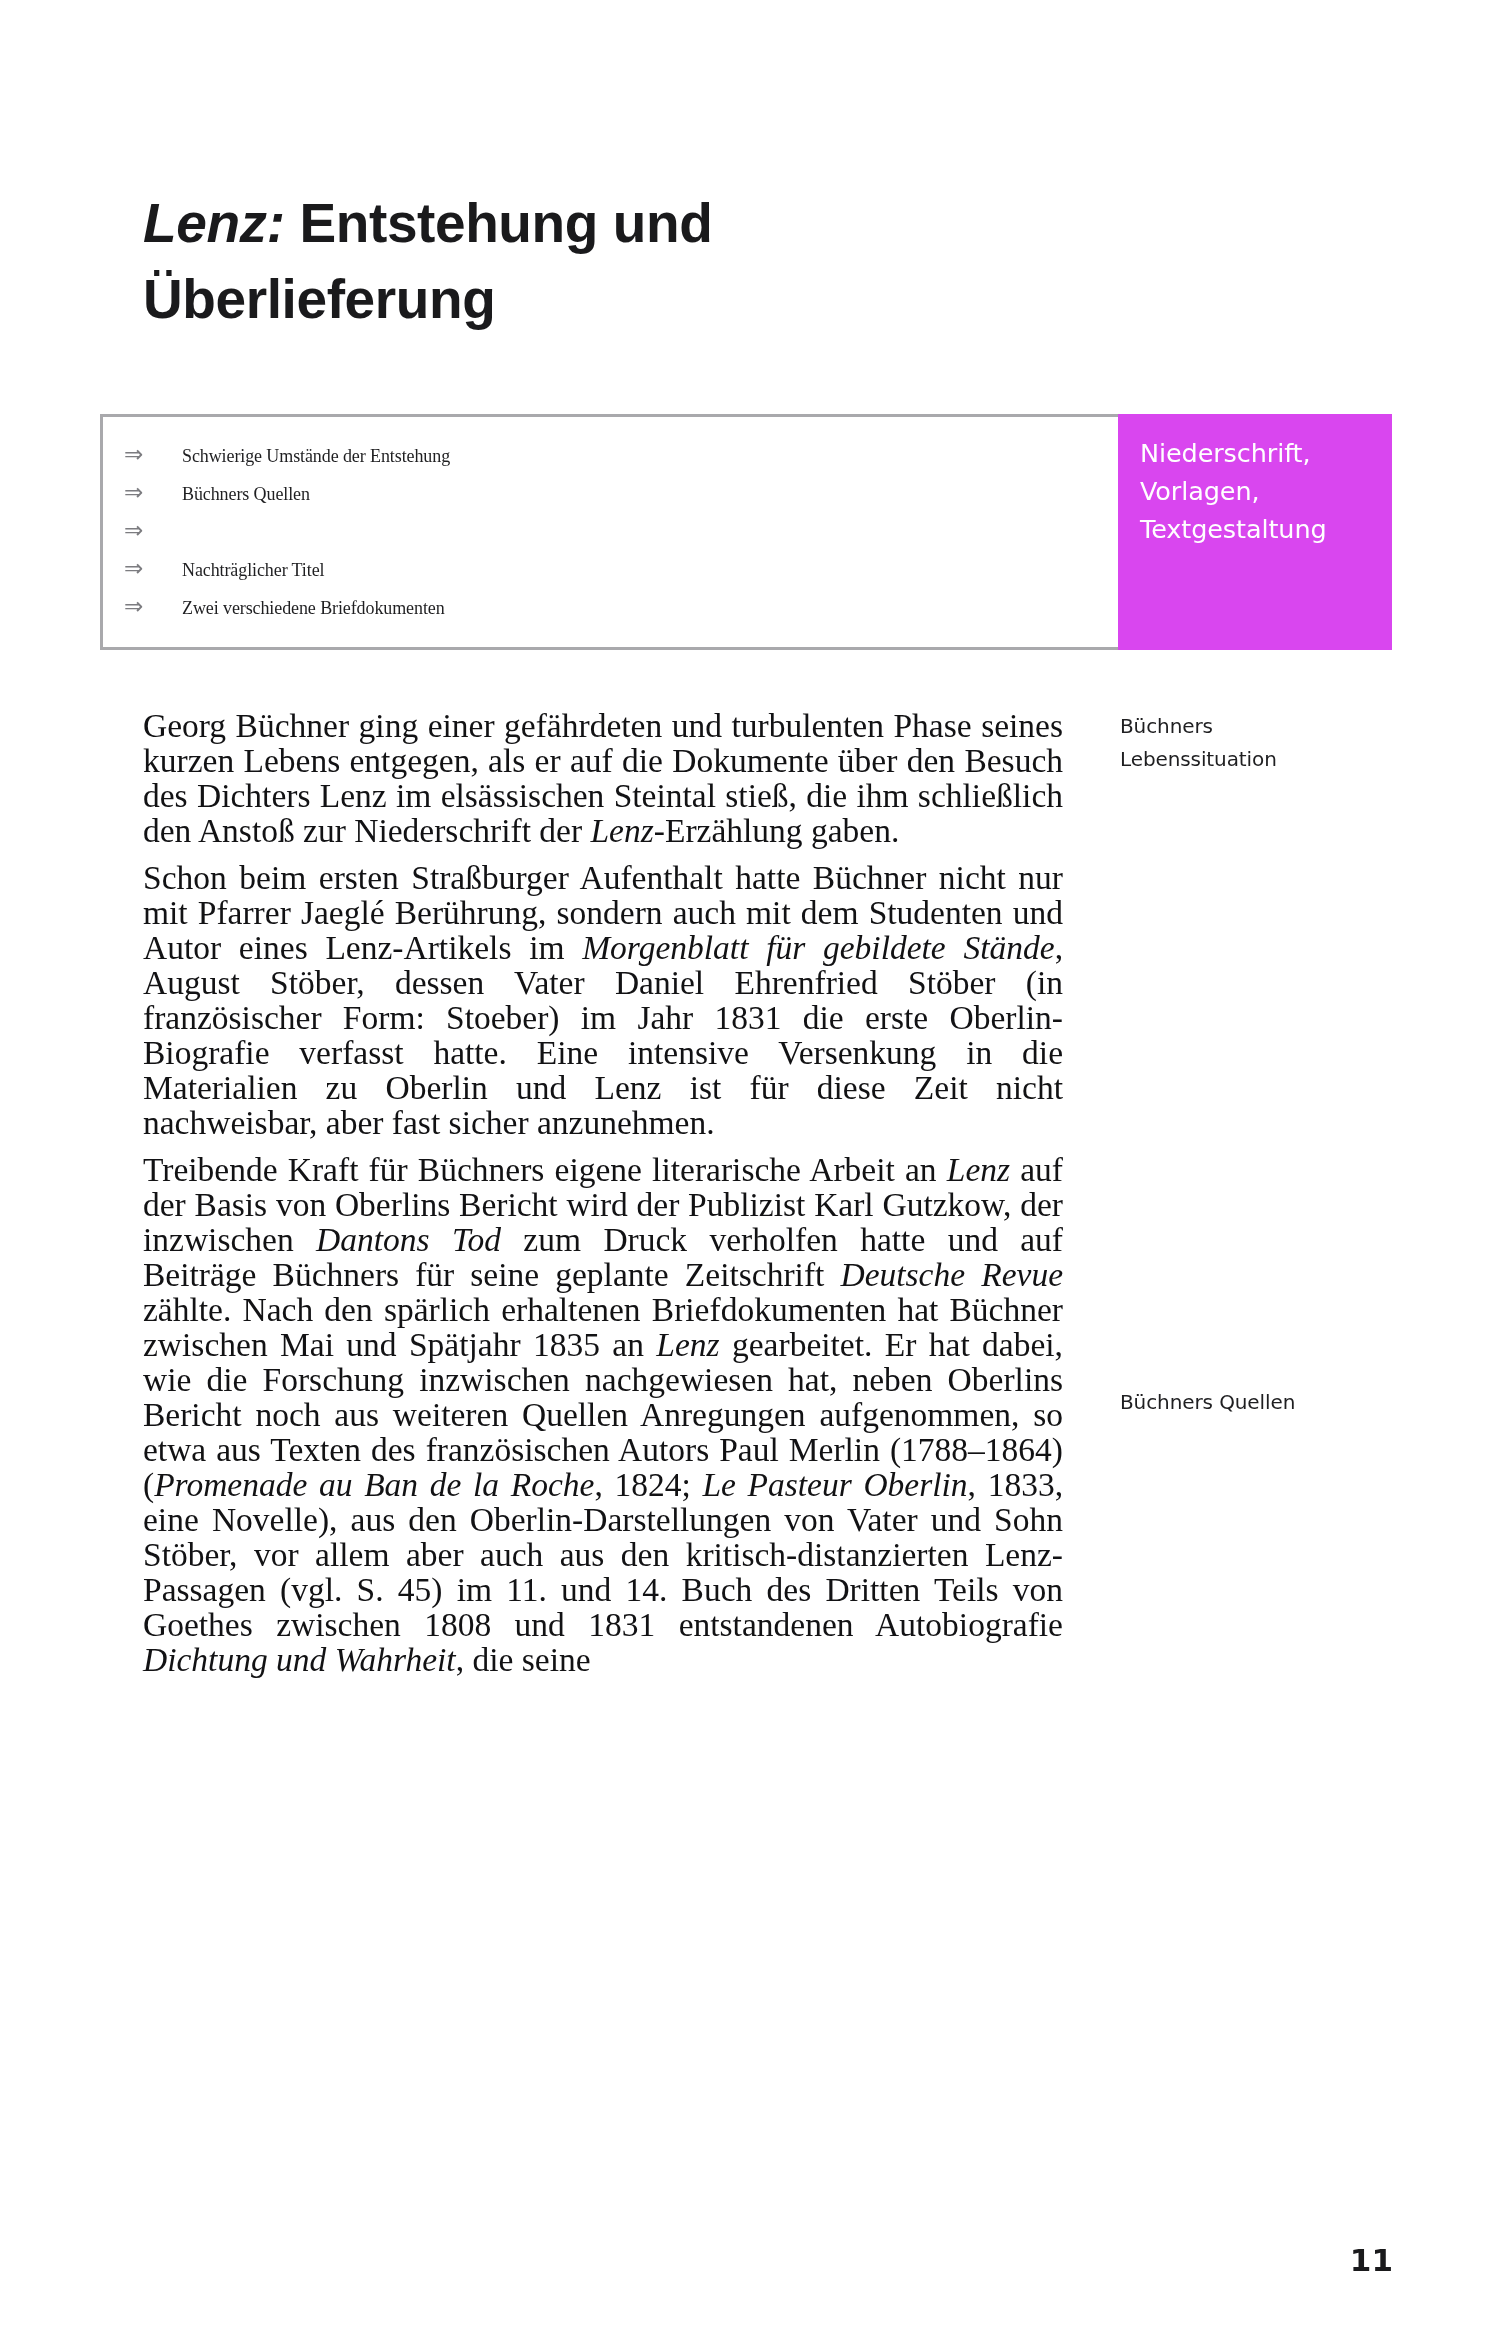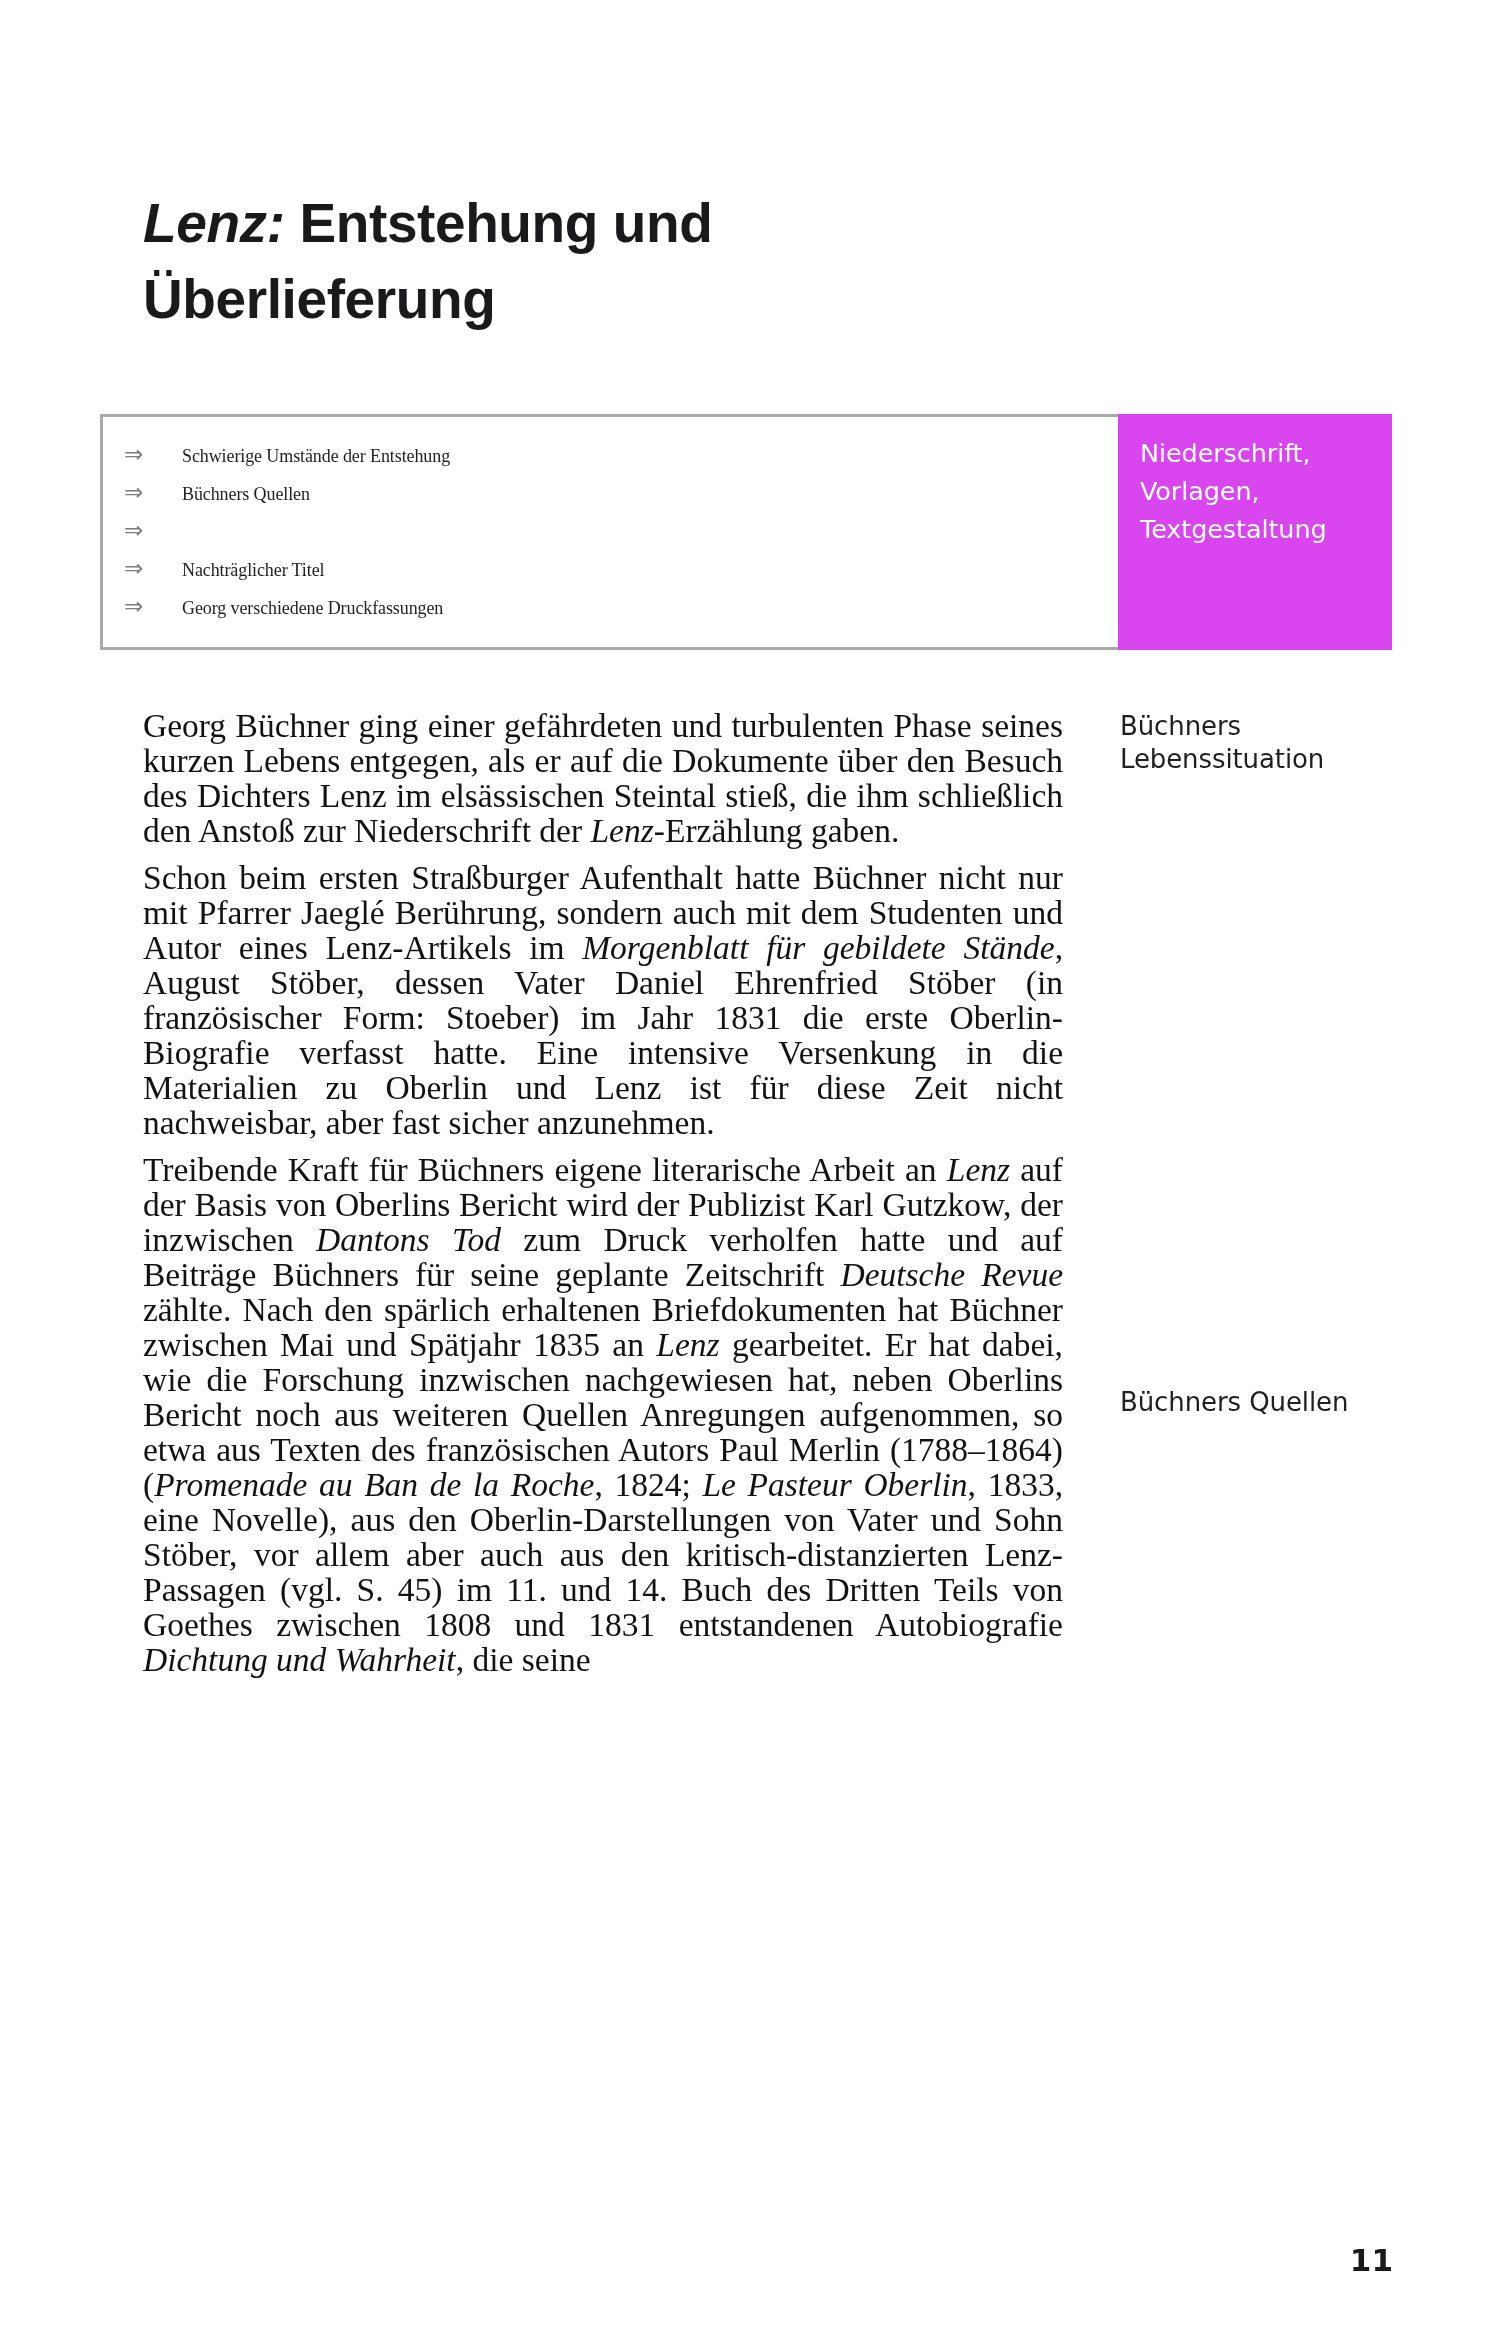--- a/index.html
+++ b/index.html
@@ -122,21 +122,21 @@
     margin-top: 43px;
   }
   .para i {
     font-style: italic;
   }
 
   
   .mnote {
     position: absolute;
     font-family: "DejaVu Sans", sans-serif;
-    font-size: 26px;
+    font-size: 20px;
     line-height: 33px;
     color: #1f1f21;
     letter-spacing: -0.1px;
     width: 320px;
   }
   .mnote span { display: block; }
   #mnote-1 { left: 1120px; top: 710px; }
   #mnote-2 { left: 1120px; top: 1386px; }
 
   
@@ -175,21 +175,21 @@
       </div>
       <div class="ov-row">
         <span class="ov-arrow">⇒</span>
       </div>
       <div class="ov-row">
         <span class="ov-arrow">⇒</span>
         <span class="ov-label">Nachträglicher Titel</span>
       </div>
       <div class="ov-row">
         <span class="ov-arrow">⇒</span>
-        <span class="ov-label">Georg verschiedene Druckfassungen</span>
+        <span class="ov-label">Zwei verschiedene Briefdokumenten</span>
       </div>
     </div>
 
     <div class="overview-tag">
       <span>Niederschrift,</span>
       <span>Vorlagen,</span>
       <span>Textgestaltung</span>
     </div>
   </div>
 

